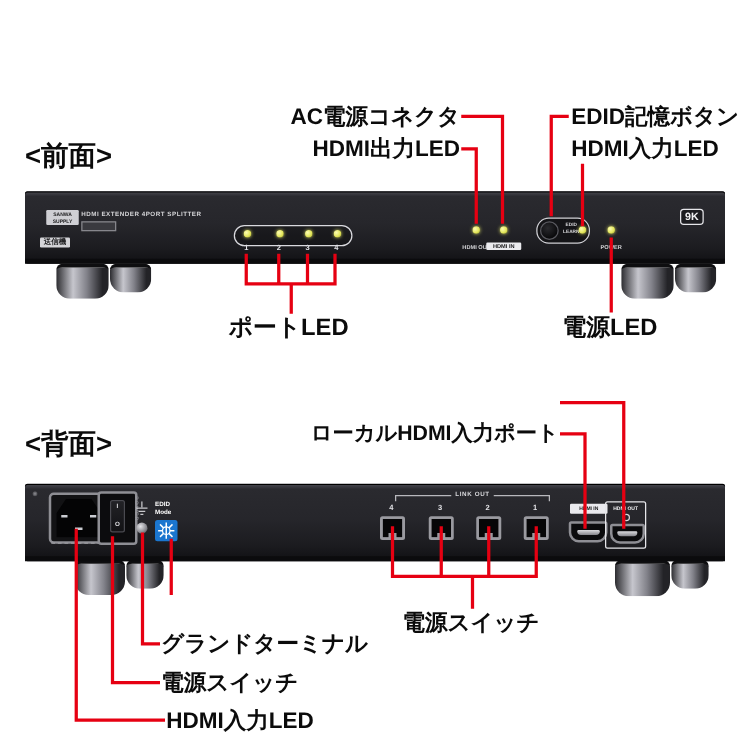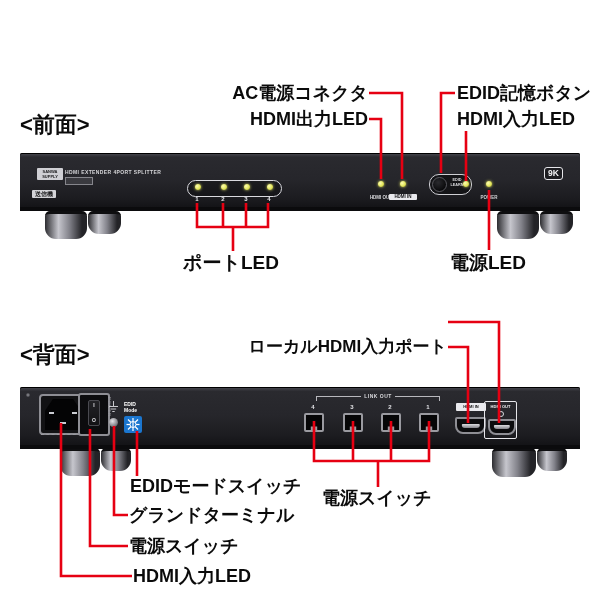--- a/index.html
+++ b/index.html
@@ -221,21 +221,20 @@
     <div class="whitelbl" style="left:436px; top:16px; width:30px; height:8px; line-height:8px; font-size:4px;">HDMI IN</div>
     <div class="hdmiport" style="left:435px; top:30px; width:27px; height:13px;"></div>
 
     <div class="outbox" style="left:464px; top:14px; width:31px; height:36px;">
       <div class="t">HDMI OUT</div>
       <div class="dotico" style="left:13px; top:9px;"></div>
       <div class="hdmiport" style="left:2.5px; top:17px; width:24px; height:12px;"></div>
     </div>
   </div>
 
-  <div class="lbl bot-b" style="left:130px; top:477px;">EDIDモードスイッチ</div>
   <div class="lbl bot-b" style="left:129px; top:506px;">グランドターミナル</div>
   <div class="lbl bot-b" style="left:129px; top:537px;">電源スイッチ</div>
   <div class="lbl bot-b" style="left:133px; top:567px;">HDMI入力LED</div>
   <div class="lbl bot-b" style="left:322px; top:489px;">電源スイッチ</div>
 
   <svg class="overlay" width="600" height="600" viewBox="0 0 600 600">
     <g stroke="#e60012" stroke-width="2.6" fill="none">
       <path d="M369,93 H402 V179"></path>
       <path d="M369,119 H381 V179"></path>
       <path d="M455,93 H441 V173"></path>

